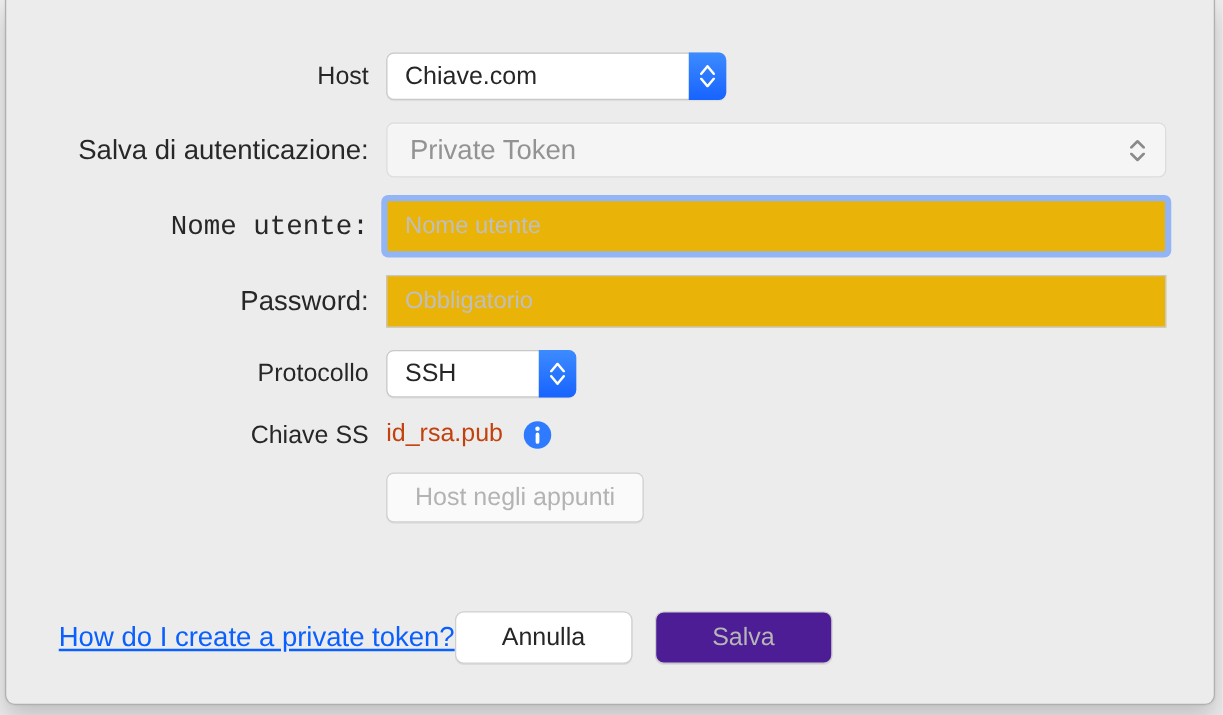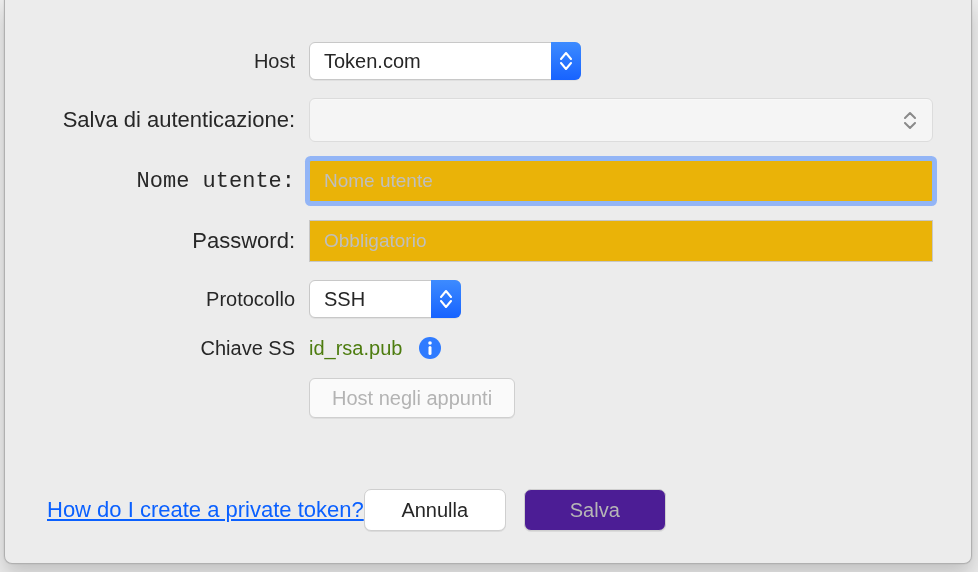--- a/index.html
+++ b/index.html
@@ -124,23 +124,22 @@
     box-shadow: 0 0 0 4px rgba(74,137,255,0.55);
     border-radius: 2px;
   }
 
   
   .popup.small { min-width: 90px; }
 
   
   .value-text {
     font-size: 20px;
-    color: #4d7c0f;
-    display: flex;
-    align-items: center;
+    color: #c2410c;
+    display: flex;
   }
   .info-icon {
     width: 24px; height: 24px;
     margin-left: 16px;
     display: inline-flex;
   }
 
   
   .btn {
     height: 38px;
@@ -201,37 +200,38 @@
 <body>
 
 <div class="sheet-wrap">
   <div class="sheet">
     <div class="form">
 
       <div class="row">
         <div class="lbl">Host</div>
         <div class="field">
           <div class="popup">
-            <span>Token.com</span>
+            <span>Chiave.com</span>
             <span class="arrow-box">
               <svg width="12" height="8" viewBox="0 0 12 8">
                   <path d="M1 7 L6 1 L11 7" stroke="#fff" stroke-width="2" fill="none" stroke-linecap="round" stroke-linejoin="round"></path>
                 </svg>
               <svg width="12" height="8" viewBox="0 0 12 8">
                   <path d="M1 1 L6 7 L11 1" stroke="#fff" stroke-width="2" fill="none" stroke-linecap="round" stroke-linejoin="round"></path>
                 </svg>
             </span>
           </div>
         </div>
       </div>
 
       <div class="row">
         <div class="lbl" style="font-size:22px;">Salva di autenticazione:</div>
         <div class="field">
           <div class="combo">
+            <span>Private Token</span>
             <span class="stepper">
               <svg width="12" height="8" viewBox="0 0 12 8">
                   <path d="M1 7 L6 2 L11 7" stroke="#8a8a8a" stroke-width="2" fill="none" stroke-linecap="round" stroke-linejoin="round"></path>
                 </svg>
               <svg width="12" height="8" viewBox="0 0 12 8">
                   <path d="M1 1 L6 6 L11 1" stroke="#8a8a8a" stroke-width="2" fill="none" stroke-linecap="round" stroke-linejoin="round"></path>
                 </svg>
             </span>
           </div>
         </div>

